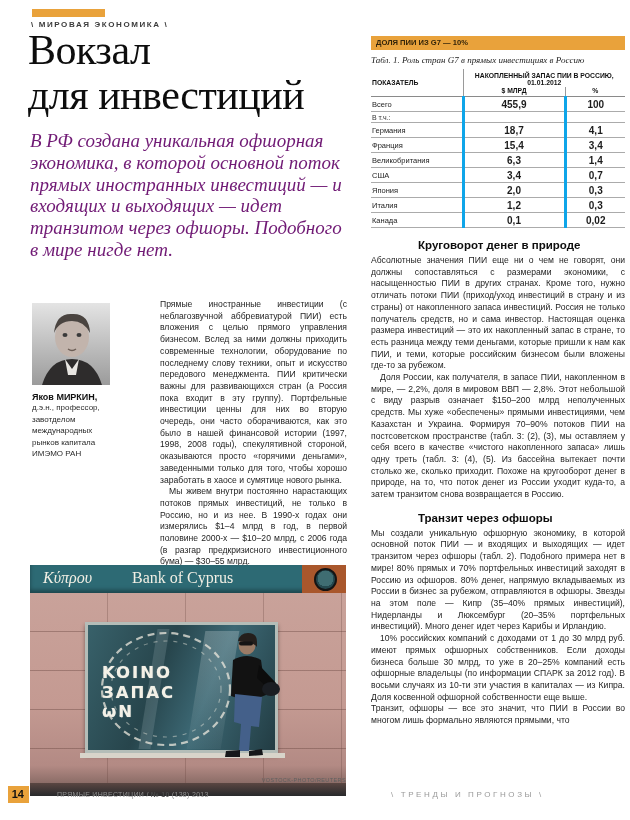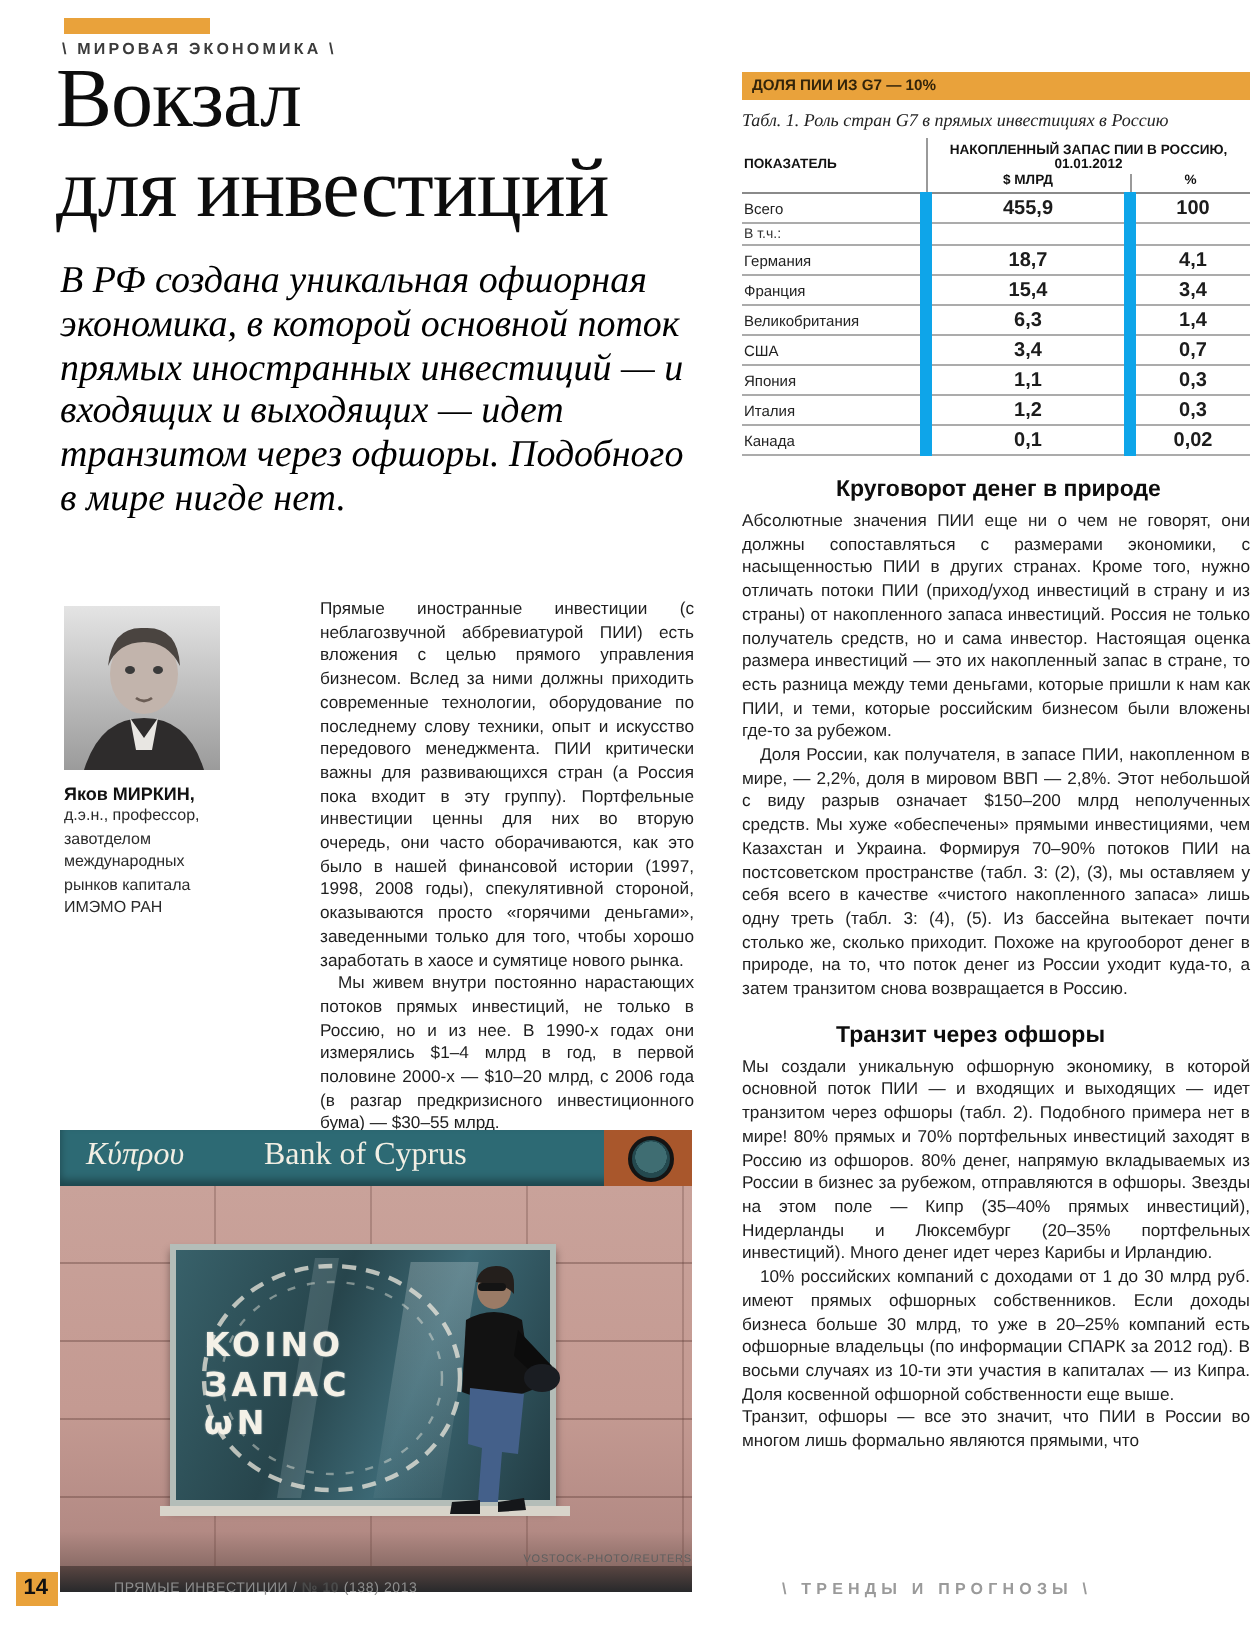--- a/index.html
+++ b/index.html
@@ -7,21 +7,21 @@
         font-family:"Liberation Sans",sans-serif;color:#1c1c1c;margin:0 auto;}
 
   
   .accent-bar{position:absolute;left:32px;top:9px;width:73px;height:8px;background:#E9A23B;}
   .kicker{position:absolute;left:31px;top:20px;font-size:8px;font-weight:700;
           letter-spacing:1.6px;color:#3b3b3b;}
   .title{position:absolute;left:28px;top:28px;margin:0;font-family:"Liberation Serif",serif;
          font-weight:500;font-size:42px;line-height:45px;color:#0d0d0d;letter-spacing:-0.5px;}
   .lead{position:absolute;left:30px;top:130px;width:322px;margin:0;
         font-family:"Liberation Serif",serif;font-style:italic;font-size:19px;
-        line-height:21.8px;color:#000000;}
+        line-height:21.8px;color:#701a75;}
 
   
   .author{position:absolute;left:32px;top:303px;width:120px;}
   .author-photo{width:78px;height:82px;background:#d9d9d9;overflow:hidden;}
   .author-name{margin-top:7px;font-size:9px;font-weight:700;color:#111;}
   .author-line{font-size:8px;line-height:11.5px;color:#2a2a2a;}
 
   
   .col-mid{position:absolute;left:160px;top:299px;width:187px;}
   .body-p{font-size:8.6px;line-height:11.7px;text-align:justify;color:#1e1e1e;margin:0;}
@@ -34,21 +34,21 @@
   .tbl-caption{margin-top:5px;font-family:"Liberation Serif",serif;font-style:italic;
                font-size:9px;color:#222;}
   table.g7{margin-top:4px;border-collapse:collapse;width:100%;table-layout:fixed;}
   table.g7 col.c1{width:92px;} table.g7 col.c2{width:102px;} table.g7 col.c3{width:60px;}
   table.g7 th{font-size:6.8px;font-weight:700;color:#111;}
   th.colhdr{text-align:left;vertical-align:middle;padding-left:1px;border-bottom:1px solid #8a8a8a;}
   th.grp{border-left:1px solid #9a9a9a;text-align:center;padding:3px 2px 1px;}
   th.sub{border-left:1px solid #9a9a9a;text-align:center;padding:0 0 2px;border-bottom:1px solid #8a8a8a;}
   table.g7 td{border-bottom:1px solid #ababab;margin-left:27px;}
   td.lbl{font-size:7.5px;color:#222;padding:2.5px 0 2.5px 1px;}
-  td.val{border-left:6px solid #0ea5e9;font-weight:700;font-size:10px;text-align:center;padding:1.5px 0;}
+  td.val{border-left:3px solid #0ea5e9;font-weight:700;font-size:10px;text-align:center;padding:1.5px 0;}
   tr.empty td{padding:1.5px 0 1.5px 1px;font-size:7px;color:#333;}
   h2.sec{font-family:"Liberation Sans",sans-serif;font-size:11.5px;font-weight:700;
          color:#0d0d0d;margin:11px 0 4px;padding-left:47px;}
   .col-right .body-p{width:254px;}
 
   
   .photo{position:absolute;left:30px;top:565px;width:316px;height:231px;overflow:hidden;
          background:#c49b93;}
   .wall{position:absolute;left:0;top:28px;right:0;bottom:0;
         background:
@@ -84,21 +84,21 @@
                background:linear-gradient(180deg,#5a4642,#28292b);}
   .credit{position:absolute;left:30px;top:777px;width:316px;text-align:right;
           font-size:5.5px;color:#5f5f5f;letter-spacing:.4px;}
 
   
   .pagenum-box{position:absolute;left:8px;top:786px;width:21px;height:17px;background:#E9A23B;
                box-sizing:border-box;text-align:right;padding-right:5px;
                font-size:11px;font-weight:700;line-height:17px;color:#111;}
   .mag{position:absolute;left:57px;top:791px;font-size:7px;color:#8f8f8f;letter-spacing:.3px;}
   .mag .b{color:#4a4a4a;font-weight:700;}
-  .foot-tag{position:absolute;left:391px;top:790px;font-size:8px;font-weight:700;
+  .foot-tag{position:absolute;left:391px;top:790px;font-size:8px;font-weight:400;
             letter-spacing:2.6px;color:#9a9a9a;}
 </style>
 </head>
 <body>
 
 <div class="page">
 
   <div class="accent-bar"></div>
   <div class="kicker">\ МИРОВАЯ ЭКОНОМИКА \</div>
   <h1 class="title"><span>Вокзал</span><br><span>для инвестиций</span></h1>
@@ -183,21 +183,21 @@
             <td class="val">6,3</td>
             <td class="val">1,4</td>
           </tr>
         <tr>
             <td class="lbl">США</td>
             <td class="val">3,4</td>
             <td class="val">0,7</td>
           </tr>
         <tr>
             <td class="lbl">Япония</td>
-            <td class="val">1,1</td>
+            <td class="val">2,0</td>
             <td class="val">0,3</td>
           </tr>
         <tr>
             <td class="lbl">Италия</td>
             <td class="val">1,2</td>
             <td class="val">0,3</td>
           </tr>
         <tr>
             <td class="lbl">Канада</td>
             <td class="val">0,1</td>

